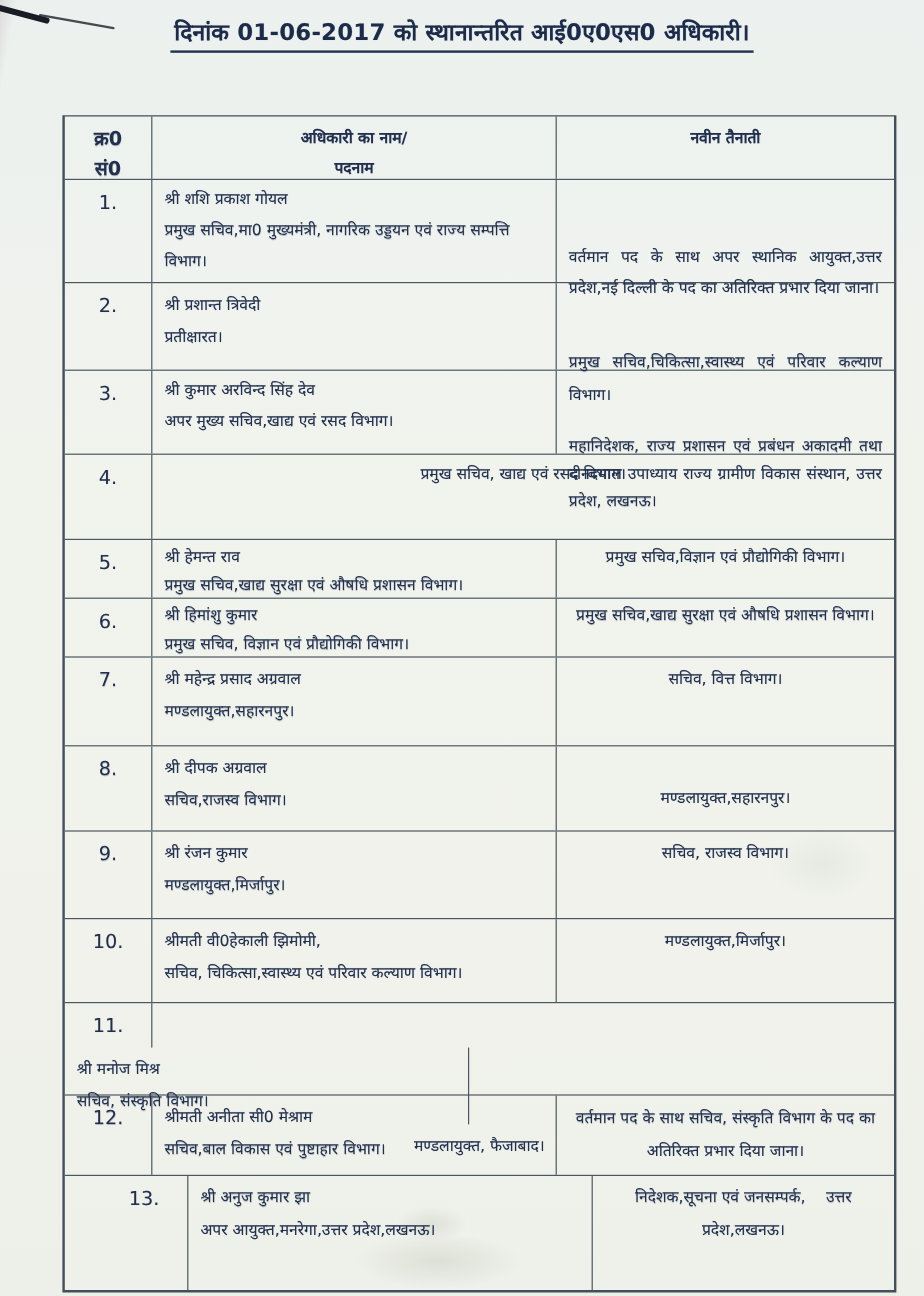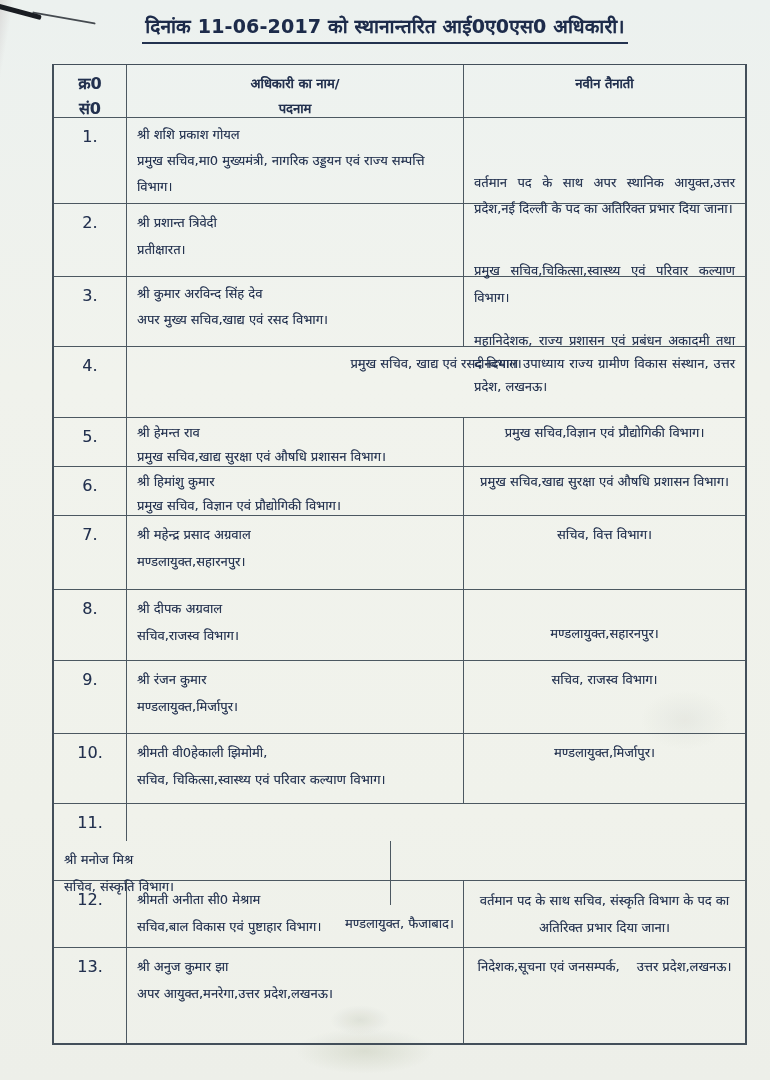--- a/index.html
+++ b/index.html
@@ -28,39 +28,39 @@
   .smudge-c { position:absolute; left:640px; top:690px; width:90px; height:60px;
     background:radial-gradient(ellipse at center, rgba(160,165,150,.12), rgba(160,165,150,0) 70%); }
 
   .title-wrap { position:absolute; top:13px; left:0; width:100%; text-align:center; }
   .title {
     display:inline-block; font-size:19px; font-weight:bold; color:#1d2b4a;
     border-bottom:2px solid #23324f; padding:0 3px 3px; letter-spacing:.2px;
   }
 
   .table {
-    position:absolute; left:52px; top:64px; width:691px;
+    position:absolute; left:52px; top:96px; width:691px;
     border:2px solid #434f5a; border-top-width:1px;
     background:rgba(255,255,255,.08);
   }
   .tr { display:flex; border-bottom:1px solid #4c5861; }
   .tr:last-child { border-bottom:none; }
   .td { box-sizing:border-box; padding:5px 10px; font-size:13px; line-height:27px; }
   .c1 { width:73px; border-right:1px solid #4c5861; text-align:center; font-size:16px; }
   .c2 { width:337px; border-right:1px solid #4c5861; }
   .c3 { flex:1; }
 
   .hdr .td { font-weight:bold; text-align:center; line-height:25px; padding-top:6px; }
 
   .row-hh { height:52px; }
   .row-h0 { height:85px; }  .row-h1 { height:72px; }  .row-h2 { height:69px; }
   .row-h3 { height:70px; }  .row-h4 { height:48px; }  .row-h5 { height:48px; }
   .row-h6 { height:73px; }  .row-h7 { height:70px; }  .row-h8 { height:72px; }
   .row-h9 { height:69px; }  .row-h10 { height:76px;flex-direction:column; } .row-h11 { height:66px; }
-  .row-h12 { height:95px; }
+  .row-h12 { height:95px;margin-left:30px; }
 
   .p-just { text-align:justify;margin-top:48px; }
   .p-center { text-align:center; }
   .lh23 { line-height:23px; padding-top:4px; }
   .lh24 { line-height:24px; padding-top:3px; }
   .pt28 { padding-top:30px; }
   .p-vcenter { display:flex; align-items:center; justify-content:center; }
   .tight { line-height:26px; padding-top:4px; }
 </style>
 </head>
@@ -68,21 +68,21 @@
 
 <div class="page">
 
   <div class="corner-mark"></div>
   <div class="corner-tail"></div>
   <div class="smudge-a"></div>
   <div class="smudge-b"></div>
   <div class="smudge-c"></div>
 
   <div class="title-wrap">
-    <span class="title">दिनांक 11-06-2017 को स्थानान्तरित आई0ए0एस0 अधिकारी।</span>
+    <span class="title">दिनांक 01-06-2017 को स्थानान्तरित आई0ए0एस0 अधिकारी।</span>
   </div>
 
   <div class="table">
 
     <div class="tr hdr row-hh">
       <div class="td c1">
         <div>क्र0</div>
         <div>सं0</div>
       </div>
       <div class="td c2">

